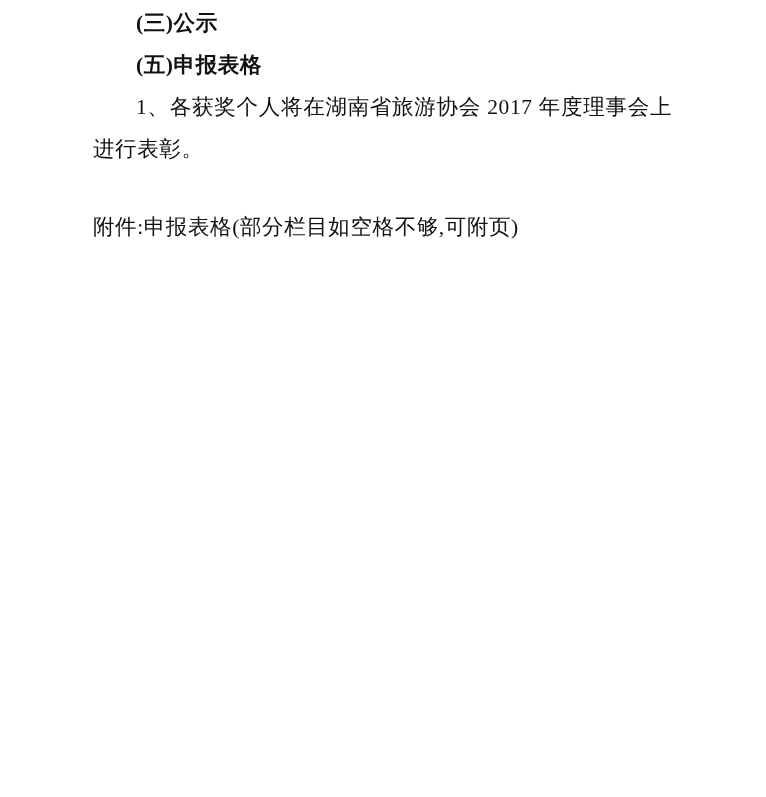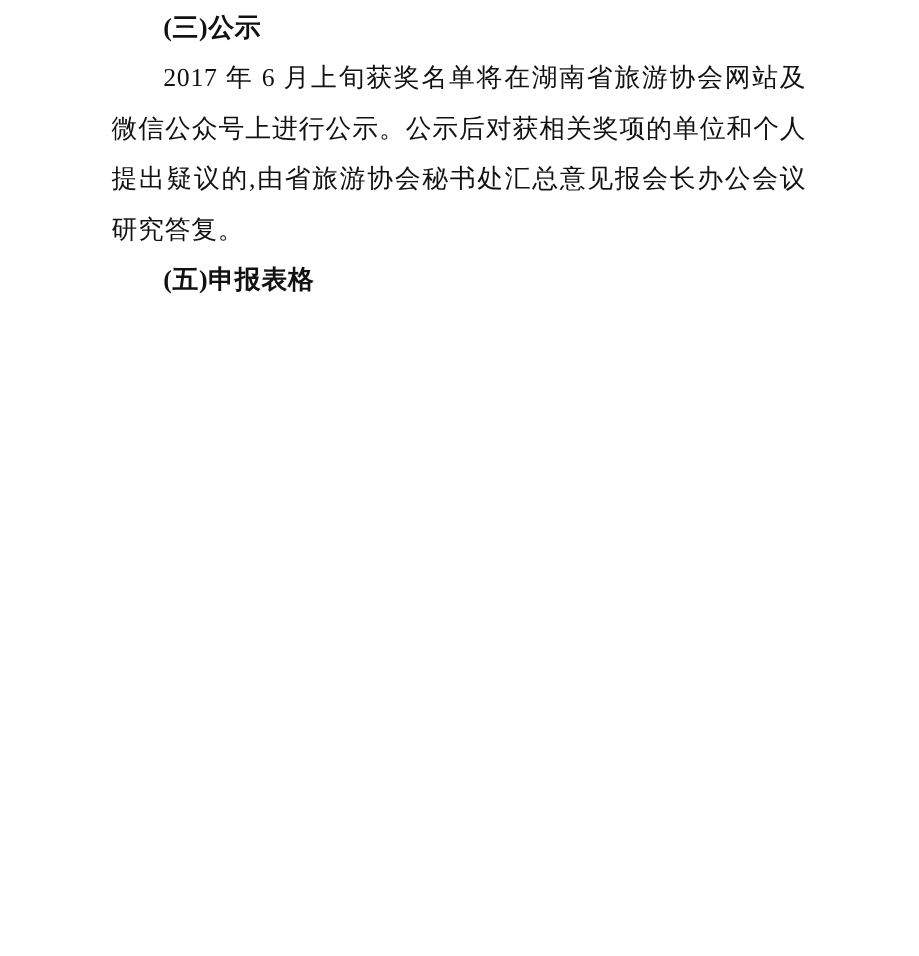--- a/index.html
+++ b/index.html
@@ -54,25 +54,26 @@
     font-size:25px;
   }
 </style>
 </head>
 <body>
 
 <div class="page">
 
   <div class="content">
     <h3>(三)公示</h3>
-    <p>2017 年 6 月上旬获奖名单将在湖南省旅游协会网站及微信公众号上进行公示。公示后对获相关奖项的单位和个人提出疑议的,由省旅游协会秘书处汇总意见报会长办公会议研究答复。</p>
 
 
     <h3>(五)申报表格</h3>
+    <p>1、各获奖个人将在湖南省旅游协会 2017 年度理事会上进行表彰。</p>
 
+    <p class="attachment">附件:申报表格(部分栏目如空格不够,可附页)</p>
   </div>
 
   <div class="signoff">
     <div>湖南省旅游协会</div>
     <div>二〇一七年二月十六日</div>
   </div>
 
   <svg class="seal" viewBox="0 0 170 170" xmlns="http://www.w3.org/2000/svg">
     <circle cx="85" cy="85" r="74" fill="none" stroke-width="7" stroke="#d6291e"></circle>
     <polygon points="85,59 91.2,75.5 108.8,76.3 95,87.2 99.7,104.2 85,94.5 70.3,104.2 75,87.2 61.2,76.3 78.8,75.5" fill="#d6291e"></polygon>

